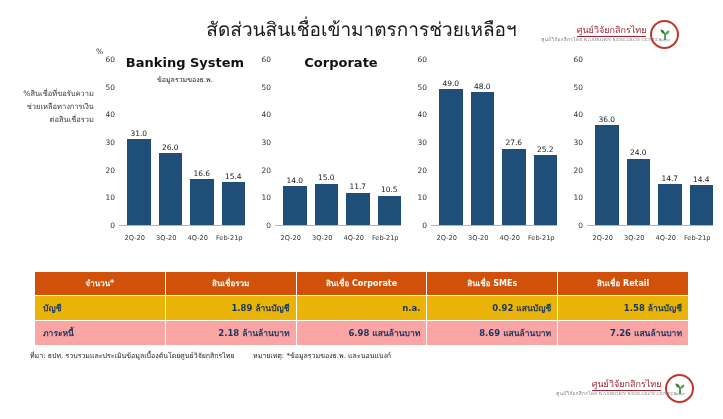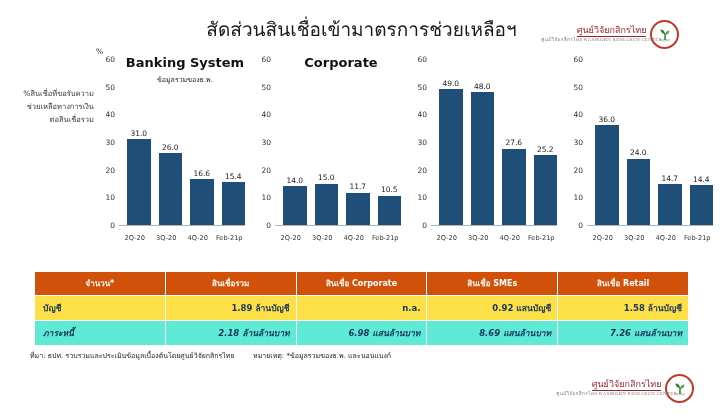--- a/index.html
+++ b/index.html
@@ -209,22 +209,22 @@
     color: #17365d;
     padding: 5px 6px;
     border: 1px solid #ffffff;
     text-align: right;
     font-weight: bold;
   }
   table.data-table td.rowhead {
     text-align: left;
     padding-left: 8px;
   }
-  tr.row-a td { background: #fde047; }
-  tr.row-b td { background: #5eead4; font-style: italic; }
+  tr.row-a td { background: #eab308; }
+  tr.row-b td { background: #fca5a5; }
 
   
   .footnote {
     position: absolute;
     left: 30px;
     top: 350px;
     font-size: 7px;
     color: #1a1a1a;
     white-space: nowrap;
   }

